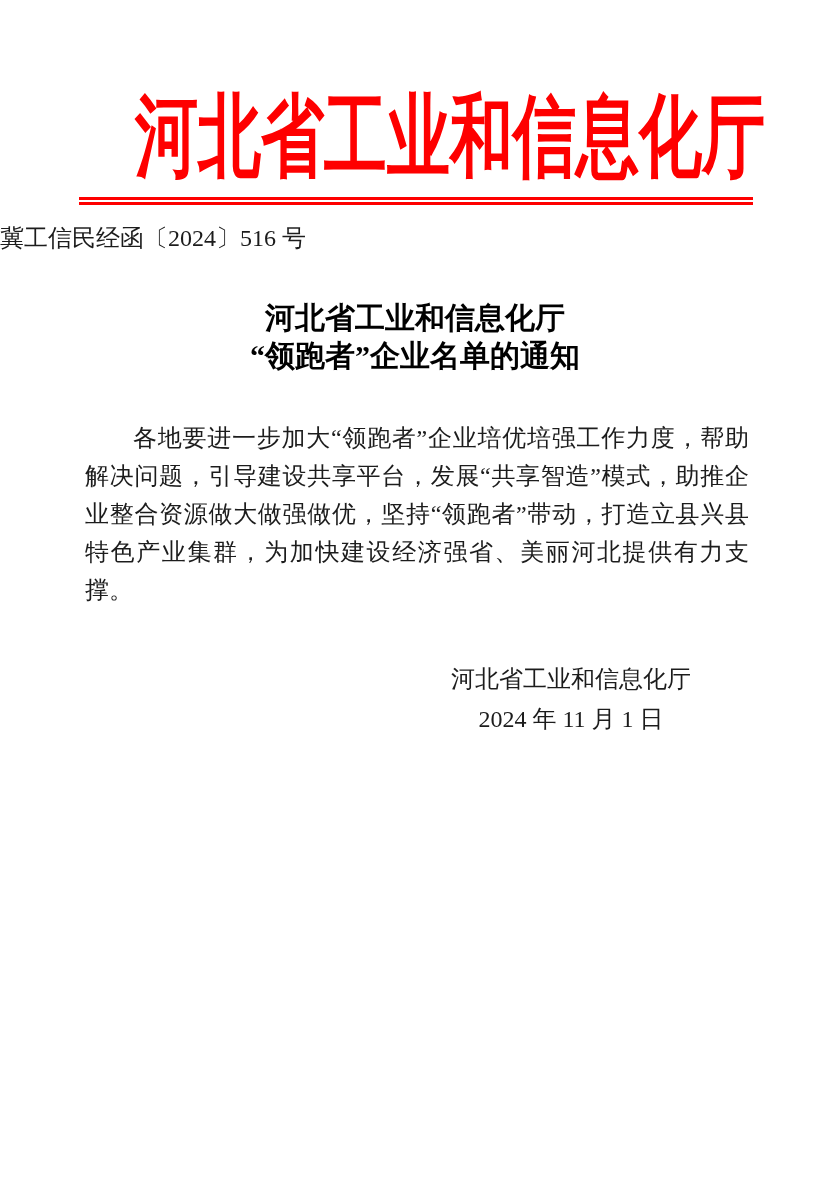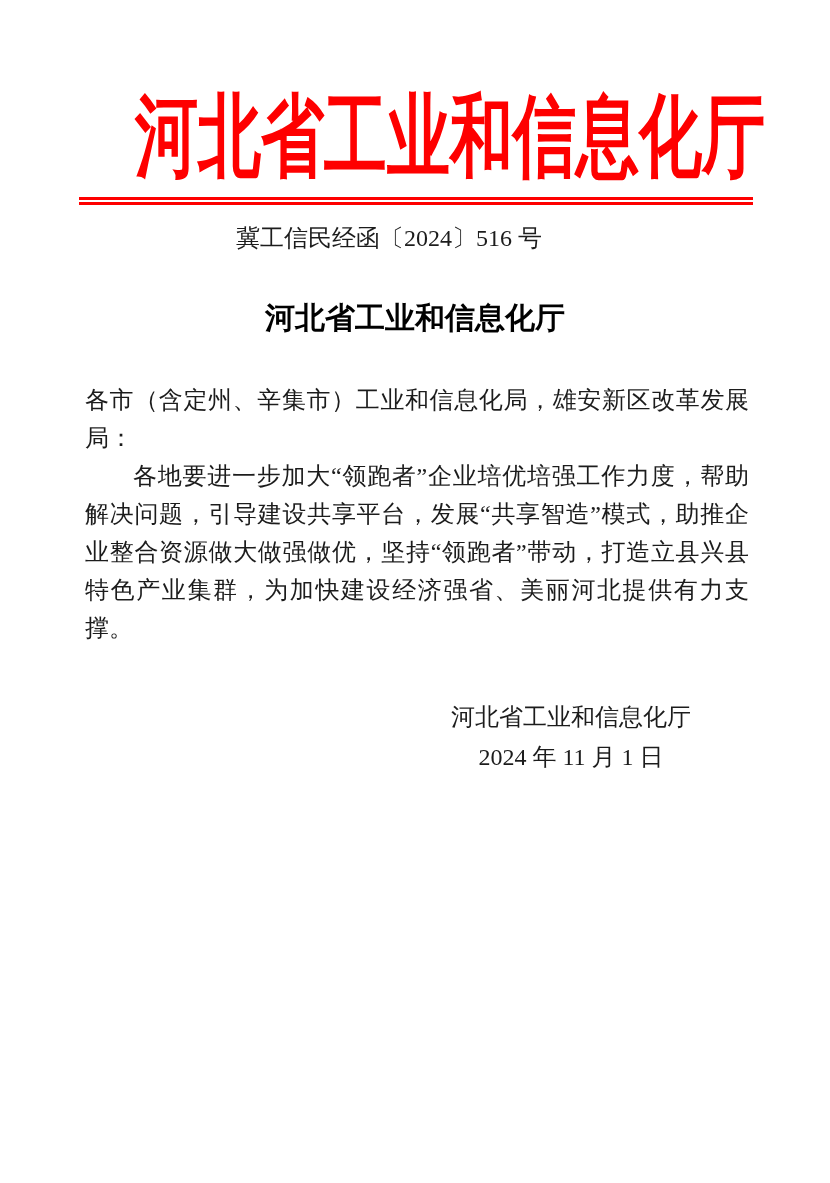--- a/index.html
+++ b/index.html
@@ -27,21 +27,21 @@
   }
   .red-divider {
     margin: 12px 77px 0 79px;
     height: 8px;
     border-top: 3px solid #fe0000;
     border-bottom: 3px solid #fe0000;
   }
   .doc-number {
     margin-top: 18px;
     padding-right: 52px;
-    text-align: center;
+    text-align: left;
     font-size: 24px;
     line-height: 1.25;
     color: #1c1c1c;
   }
   .doc-title {
     margin-top: 46px;
     text-align: center;
     font-size: 30px;
     font-weight: bold;
     line-height: 38px;
@@ -93,24 +93,24 @@
   <div class="letterhead">
     <span class="letterhead-text">河北省工业和信息化厅</span>
   </div>
 
   <div class="red-divider"></div>
 
   <div class="doc-number">冀工信民经函〔2024〕516 号</div>
 
   <div class="doc-title">
     <div>河北省工业和信息化厅</div>
+    <div>“领跑者”企业名单的通知</div>
   </div>
 
   <div class="doc-body">
-    <p>各市（含定州、辛集市）工业和信息化局，雄安新区改革发展局：</p>
     <p class="indent">各地要进一步加大“领跑者”企业培优培强工作力度，帮助解决问题，引导建设共享平台，发展“共享智造”模式，助推企业整合资源做大做强做优，坚持“领跑者”带动，打造立县兴县特色产业集群，为加快建设经济强省、美丽河北提供有力支撑。</p>
   </div>
 
   <div class="signature">
     <div>河北省工业和信息化厅</div>
     <div>2024 年 11 月 1 日</div>
   </div>
 
   <div class="footer-line"></div>
 

